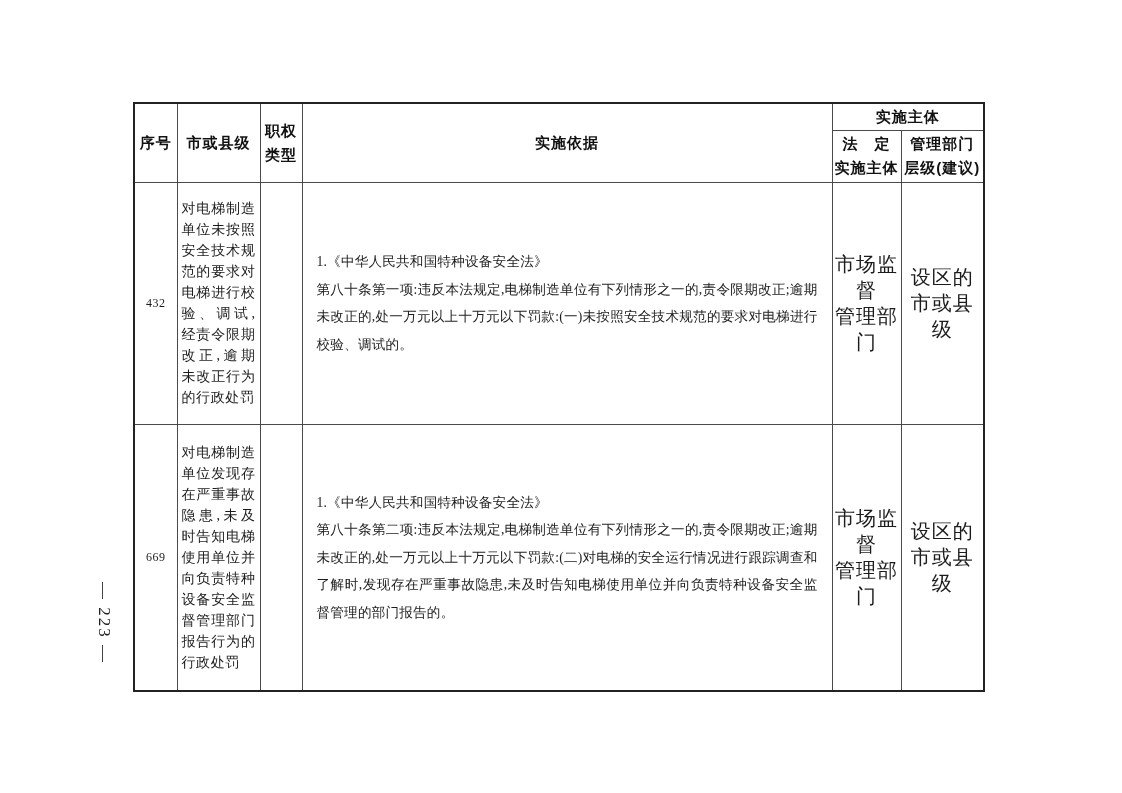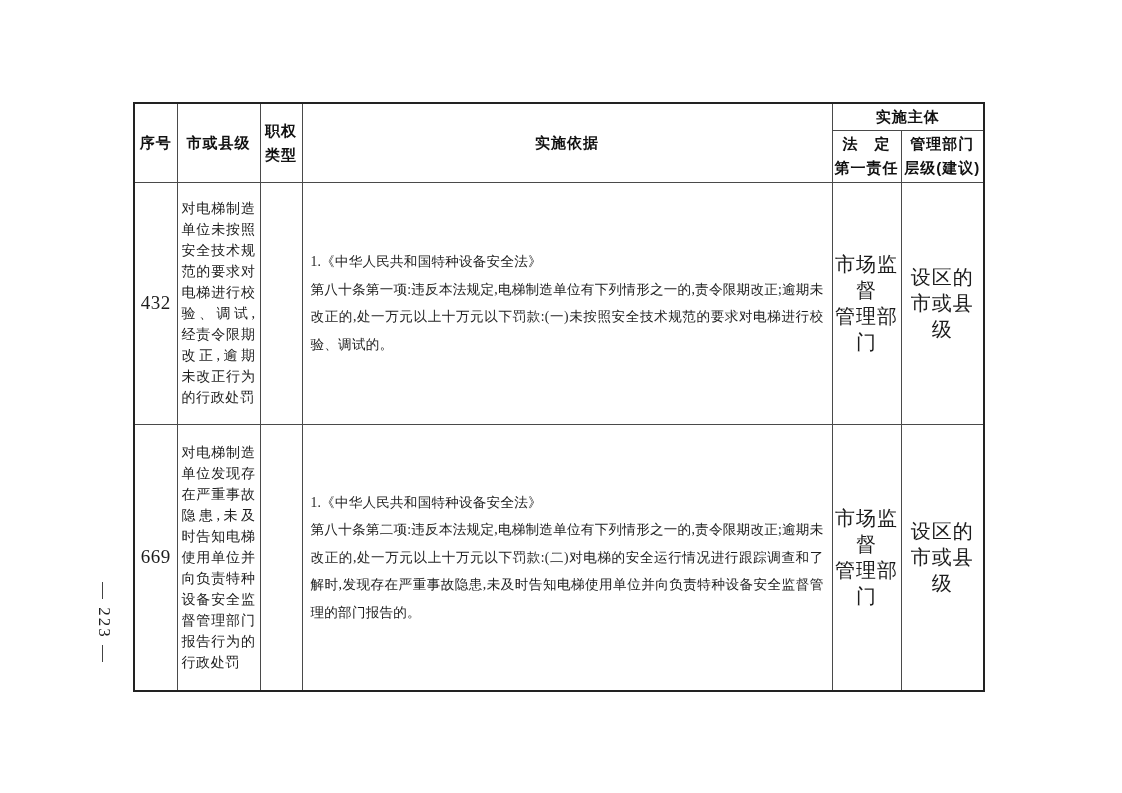--- a/index.html
+++ b/index.html
@@ -57,21 +57,21 @@
     color: #111;
   }
   .pre { white-space: pre-line; }
 
   tr.hrow1 { height: 27px; }
   tr.hrow2 { height: 52px; }
   tr.brow0 { height: 242px; }
   tr.brow1 { height: 267px; }
 
   td.cell-seq {
-    font-size: 19px;
+    font-size: 12px;
     letter-spacing: 0.5px;
   }
   td.cell-name {
     font-size: 14px;
     line-height: 21px;
     text-align: justify;
     text-justify: inter-character;
     letter-spacing: 0.6px;
     padding: 8px 4px;
   }
@@ -80,21 +80,21 @@
     line-height: 25px;
     letter-spacing: 1px;
     padding-left: 43px;
   }
   td.cell-basis {
     font-size: 13.6px;
     line-height: 27.5px;
     text-align: justify;
     text-justify: inter-character;
     letter-spacing: 0.2px;
-    padding: 2px 8px;
+    padding: 2px 14px;
     vertical-align: middle;
   }
   td.cell-subject, td.cell-level {
     font-size: 20px;
     line-height: 26px;
     letter-spacing: 1px;
   }
 </style>
 </head>
 <body>
@@ -114,21 +114,21 @@
     <tr class="hrow1">
       <th rowspan="2">序号</th>
       <th rowspan="2">市或县级</th>
       <th rowspan="2" class="pre">职权
 类型</th>
       <th rowspan="2">实施依据</th>
       <th colspan="2">实施主体</th>
     </tr>
     <tr class="hrow2">
       <th class="pre">法　定
-第一责任</th>
+实施主体</th>
       <th class="pre">管理部门
 层级(建议)</th>
     </tr>
   </thead>
   <tbody>
     <tr class="brow0">
       <td class="cell-seq">432</td>
       <td class="cell-name">对电梯制造单位未按照安全技术规范的要求对电梯进行校验、调试,经责令限期改正,逾期未改正行为的行政处罚</td>
       <td class="cell-type pre">行政
 处罚</td>

